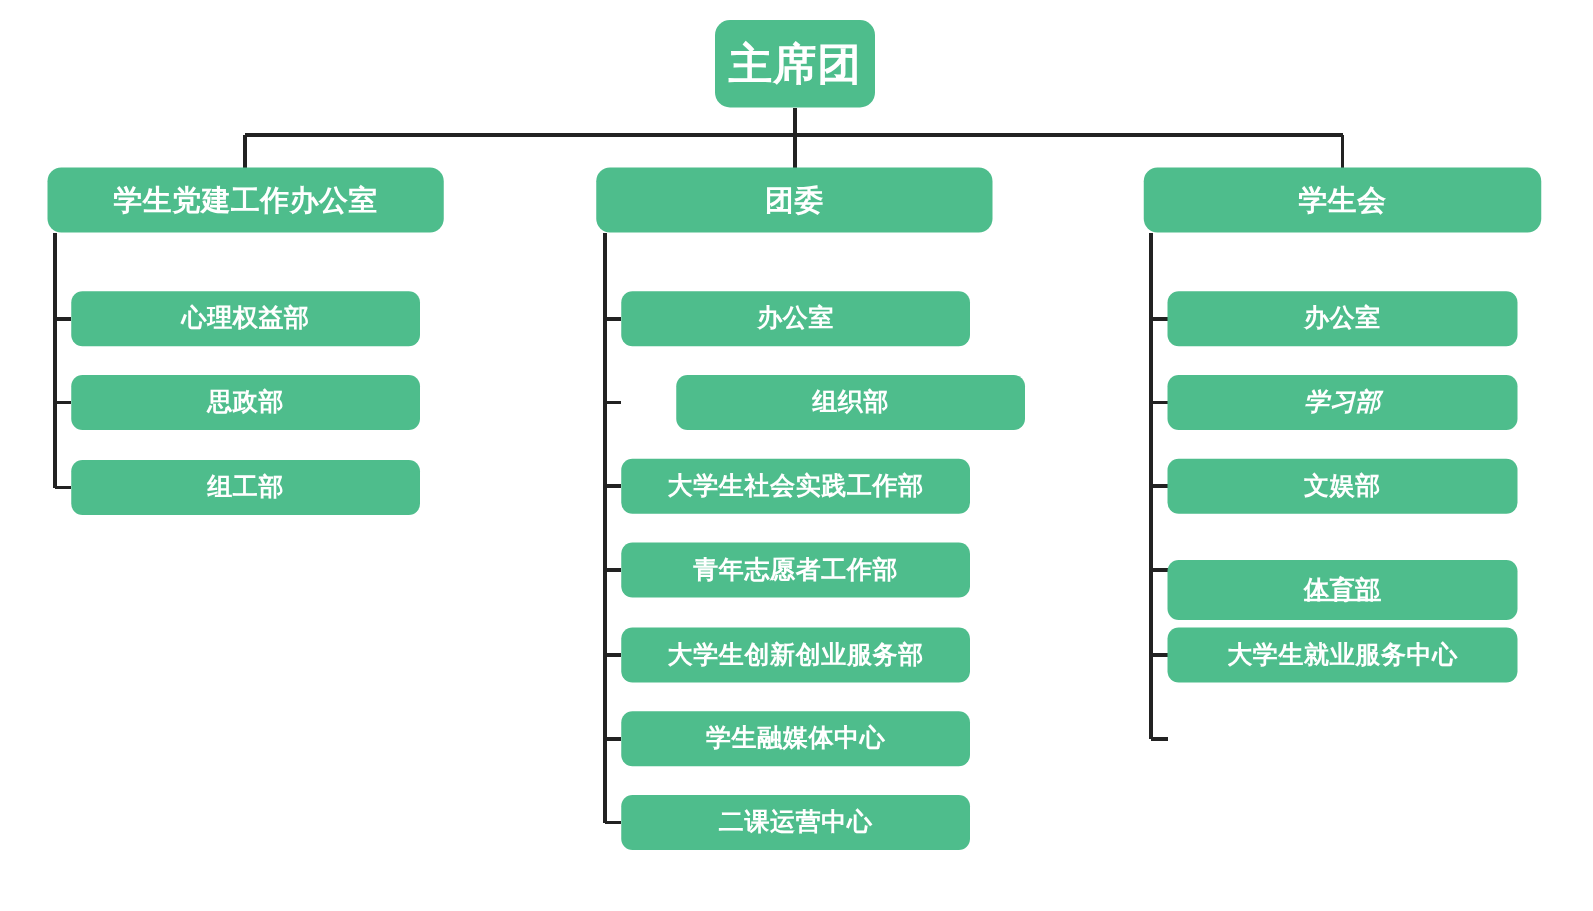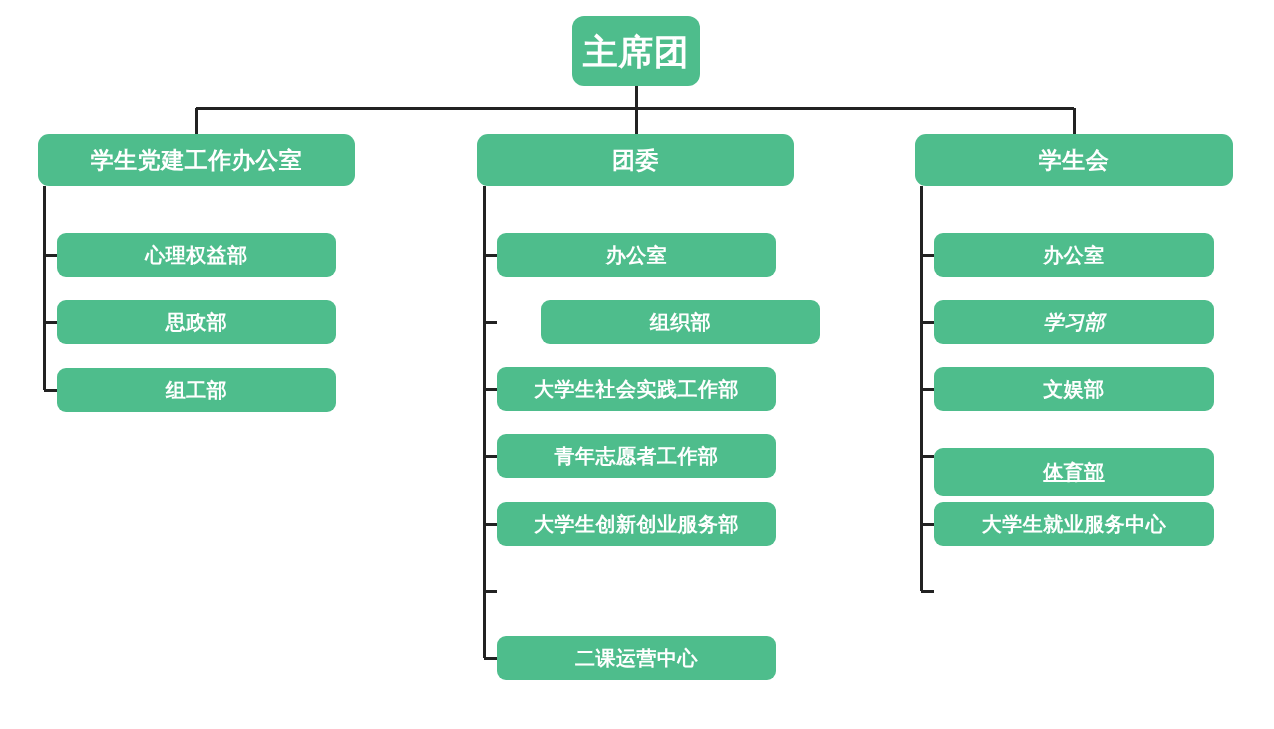--- a/index.html
+++ b/index.html
@@ -128,20 +128,23 @@
   </div>
   <div class="node leaf" style="left:497px; top:367px; width:279px; height:44px;">
     <span class="node-label">大学生社会实践工作部</span>
   </div>
   <div class="node leaf" style="left:497px; top:434px; width:279px; height:44px;">
     <span class="node-label">青年志愿者工作部</span>
   </div>
   <div class="node leaf" style="left:497px; top:502px; width:279px; height:44px;align-items:center;">
     <span class="node-label">大学生创新创业服务部</span>
   </div>
+  <div class="node leaf" style="left:497px; top:569px; width:279px; height:44px;">
+    <span class="node-label">学生融媒体中心</span>
+  </div>
   <div class="node leaf" style="left:497px; top:636px; width:279px; height:44px;">
     <span class="node-label">二课运营中心</span>
   </div>
 
   <div class="node branch" style="left:915px; top:134px; width:318px; height:52px;">
     <span class="node-label">学生会</span>
   </div>
   <div class="node leaf" style="left:934px; top:233px; width:280px; height:44px;">
     <span class="node-label">办公室</span>
   </div>

